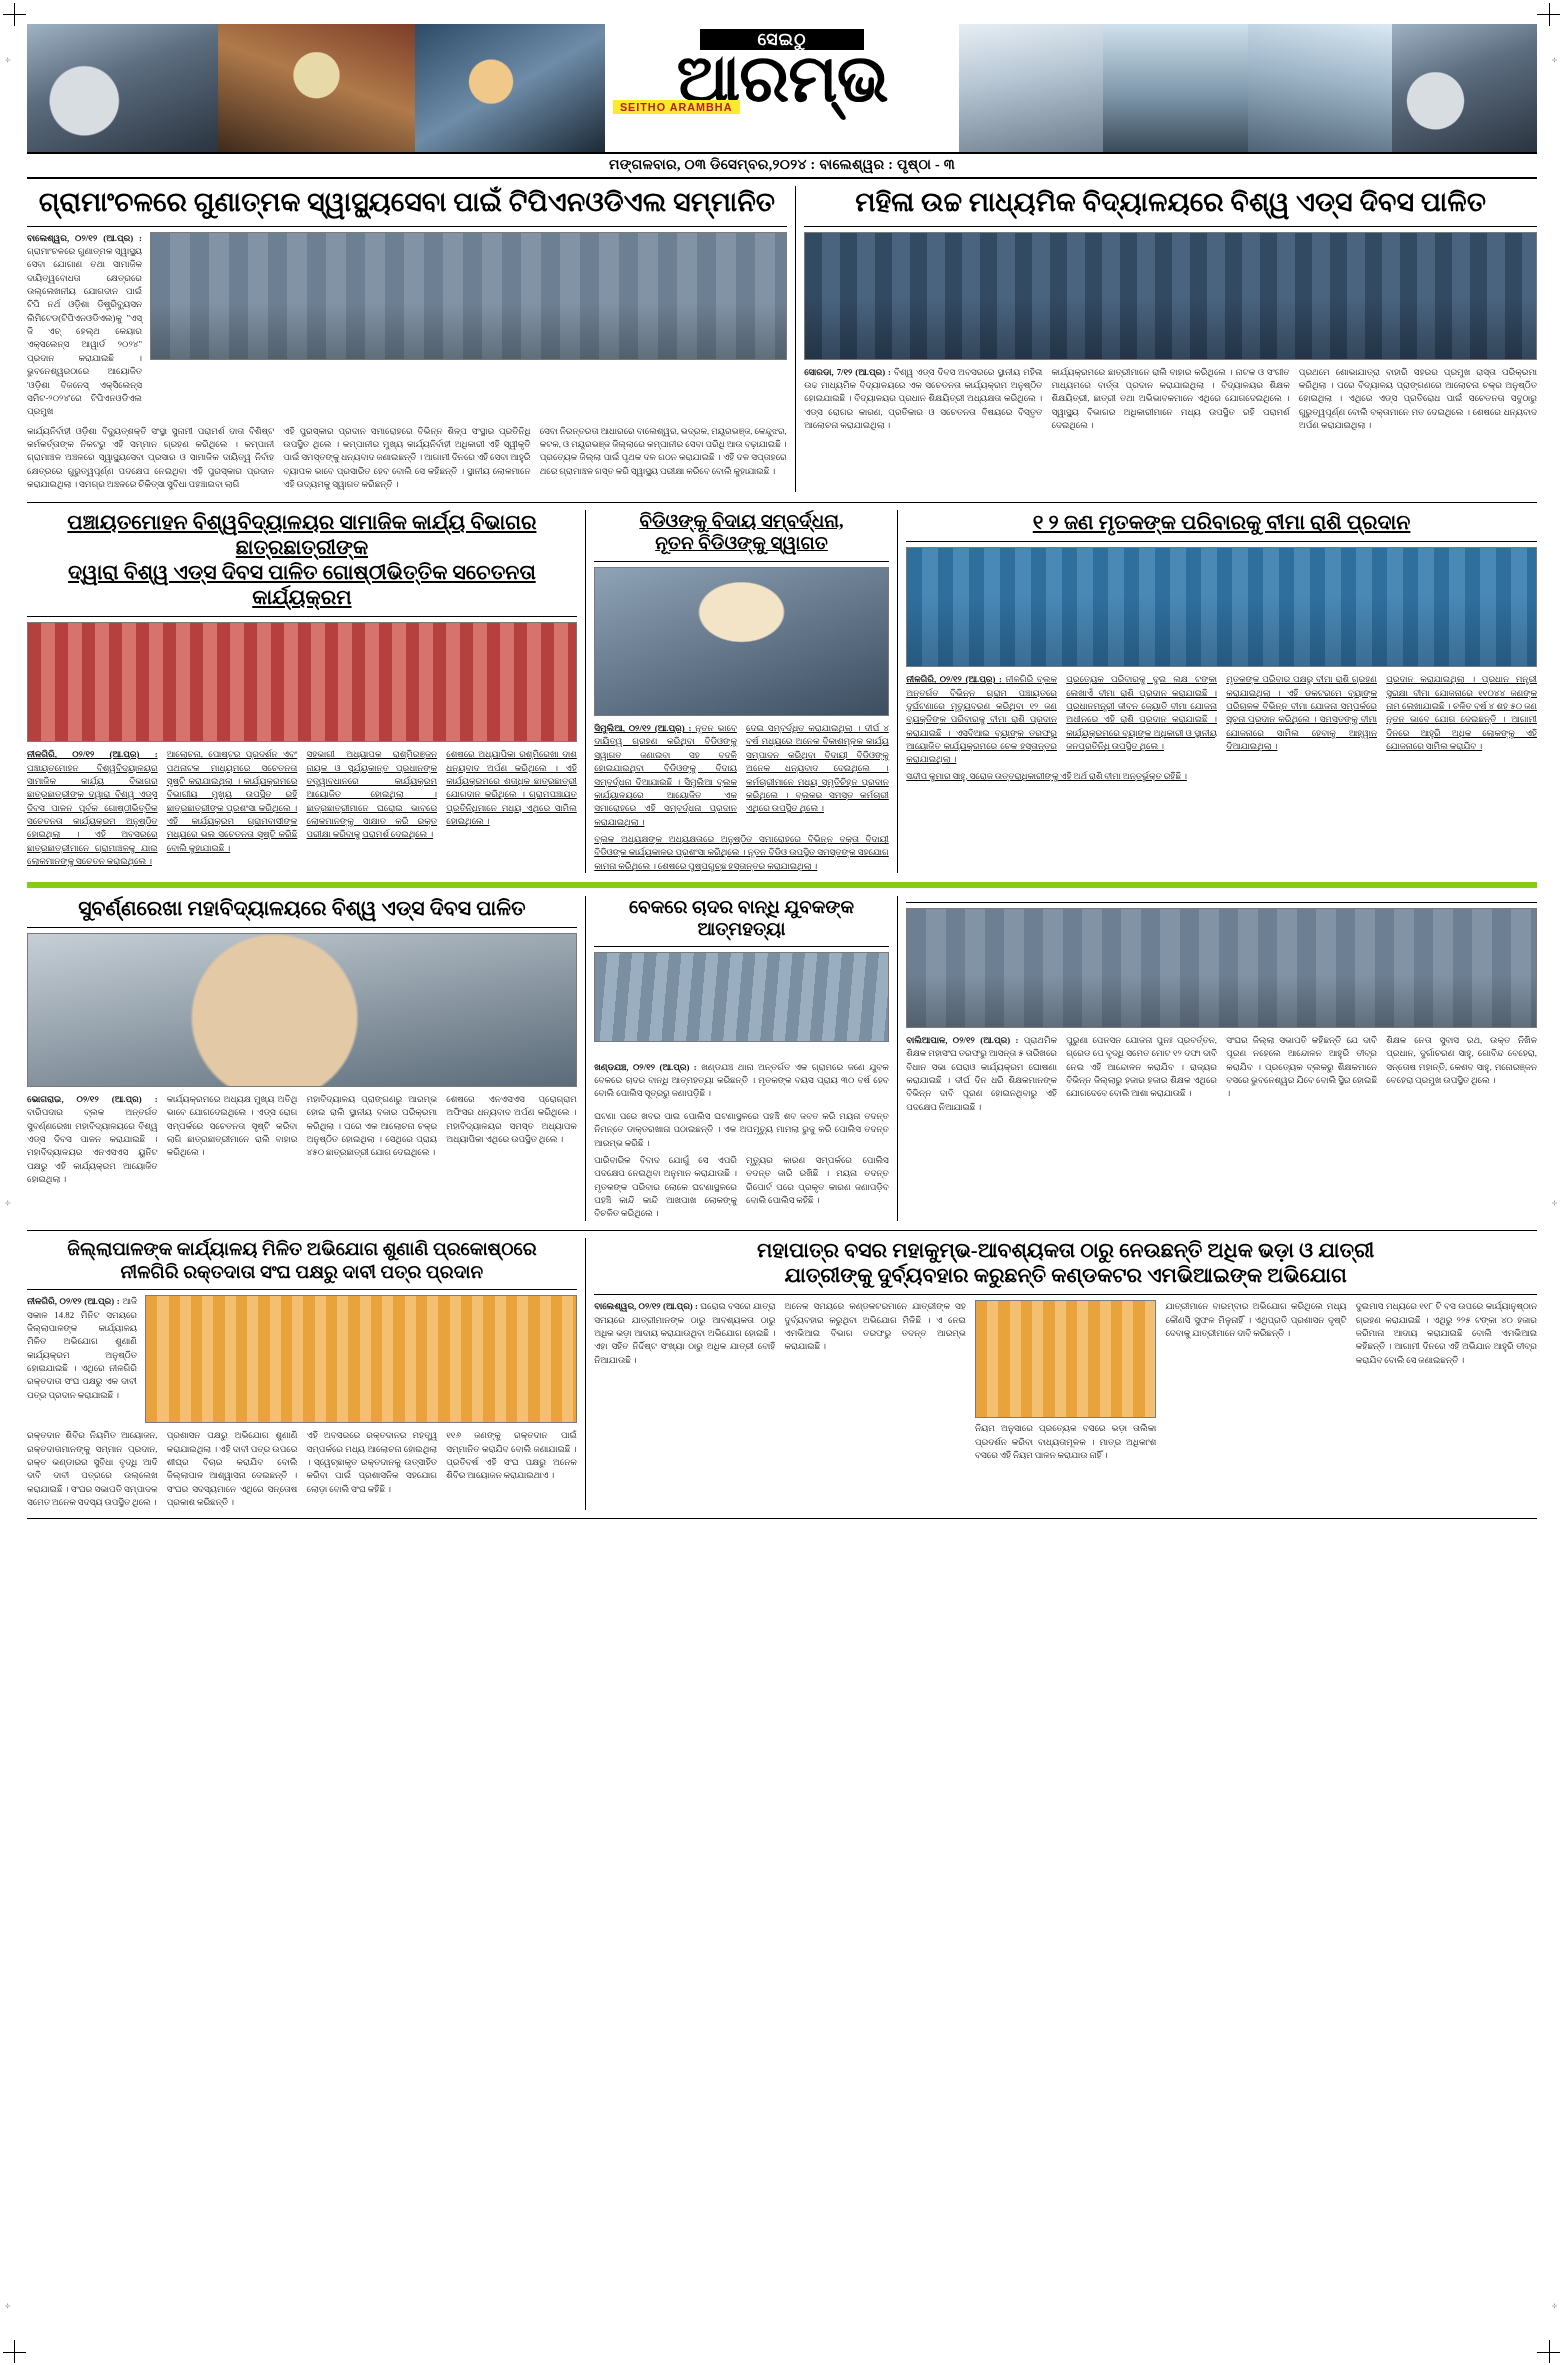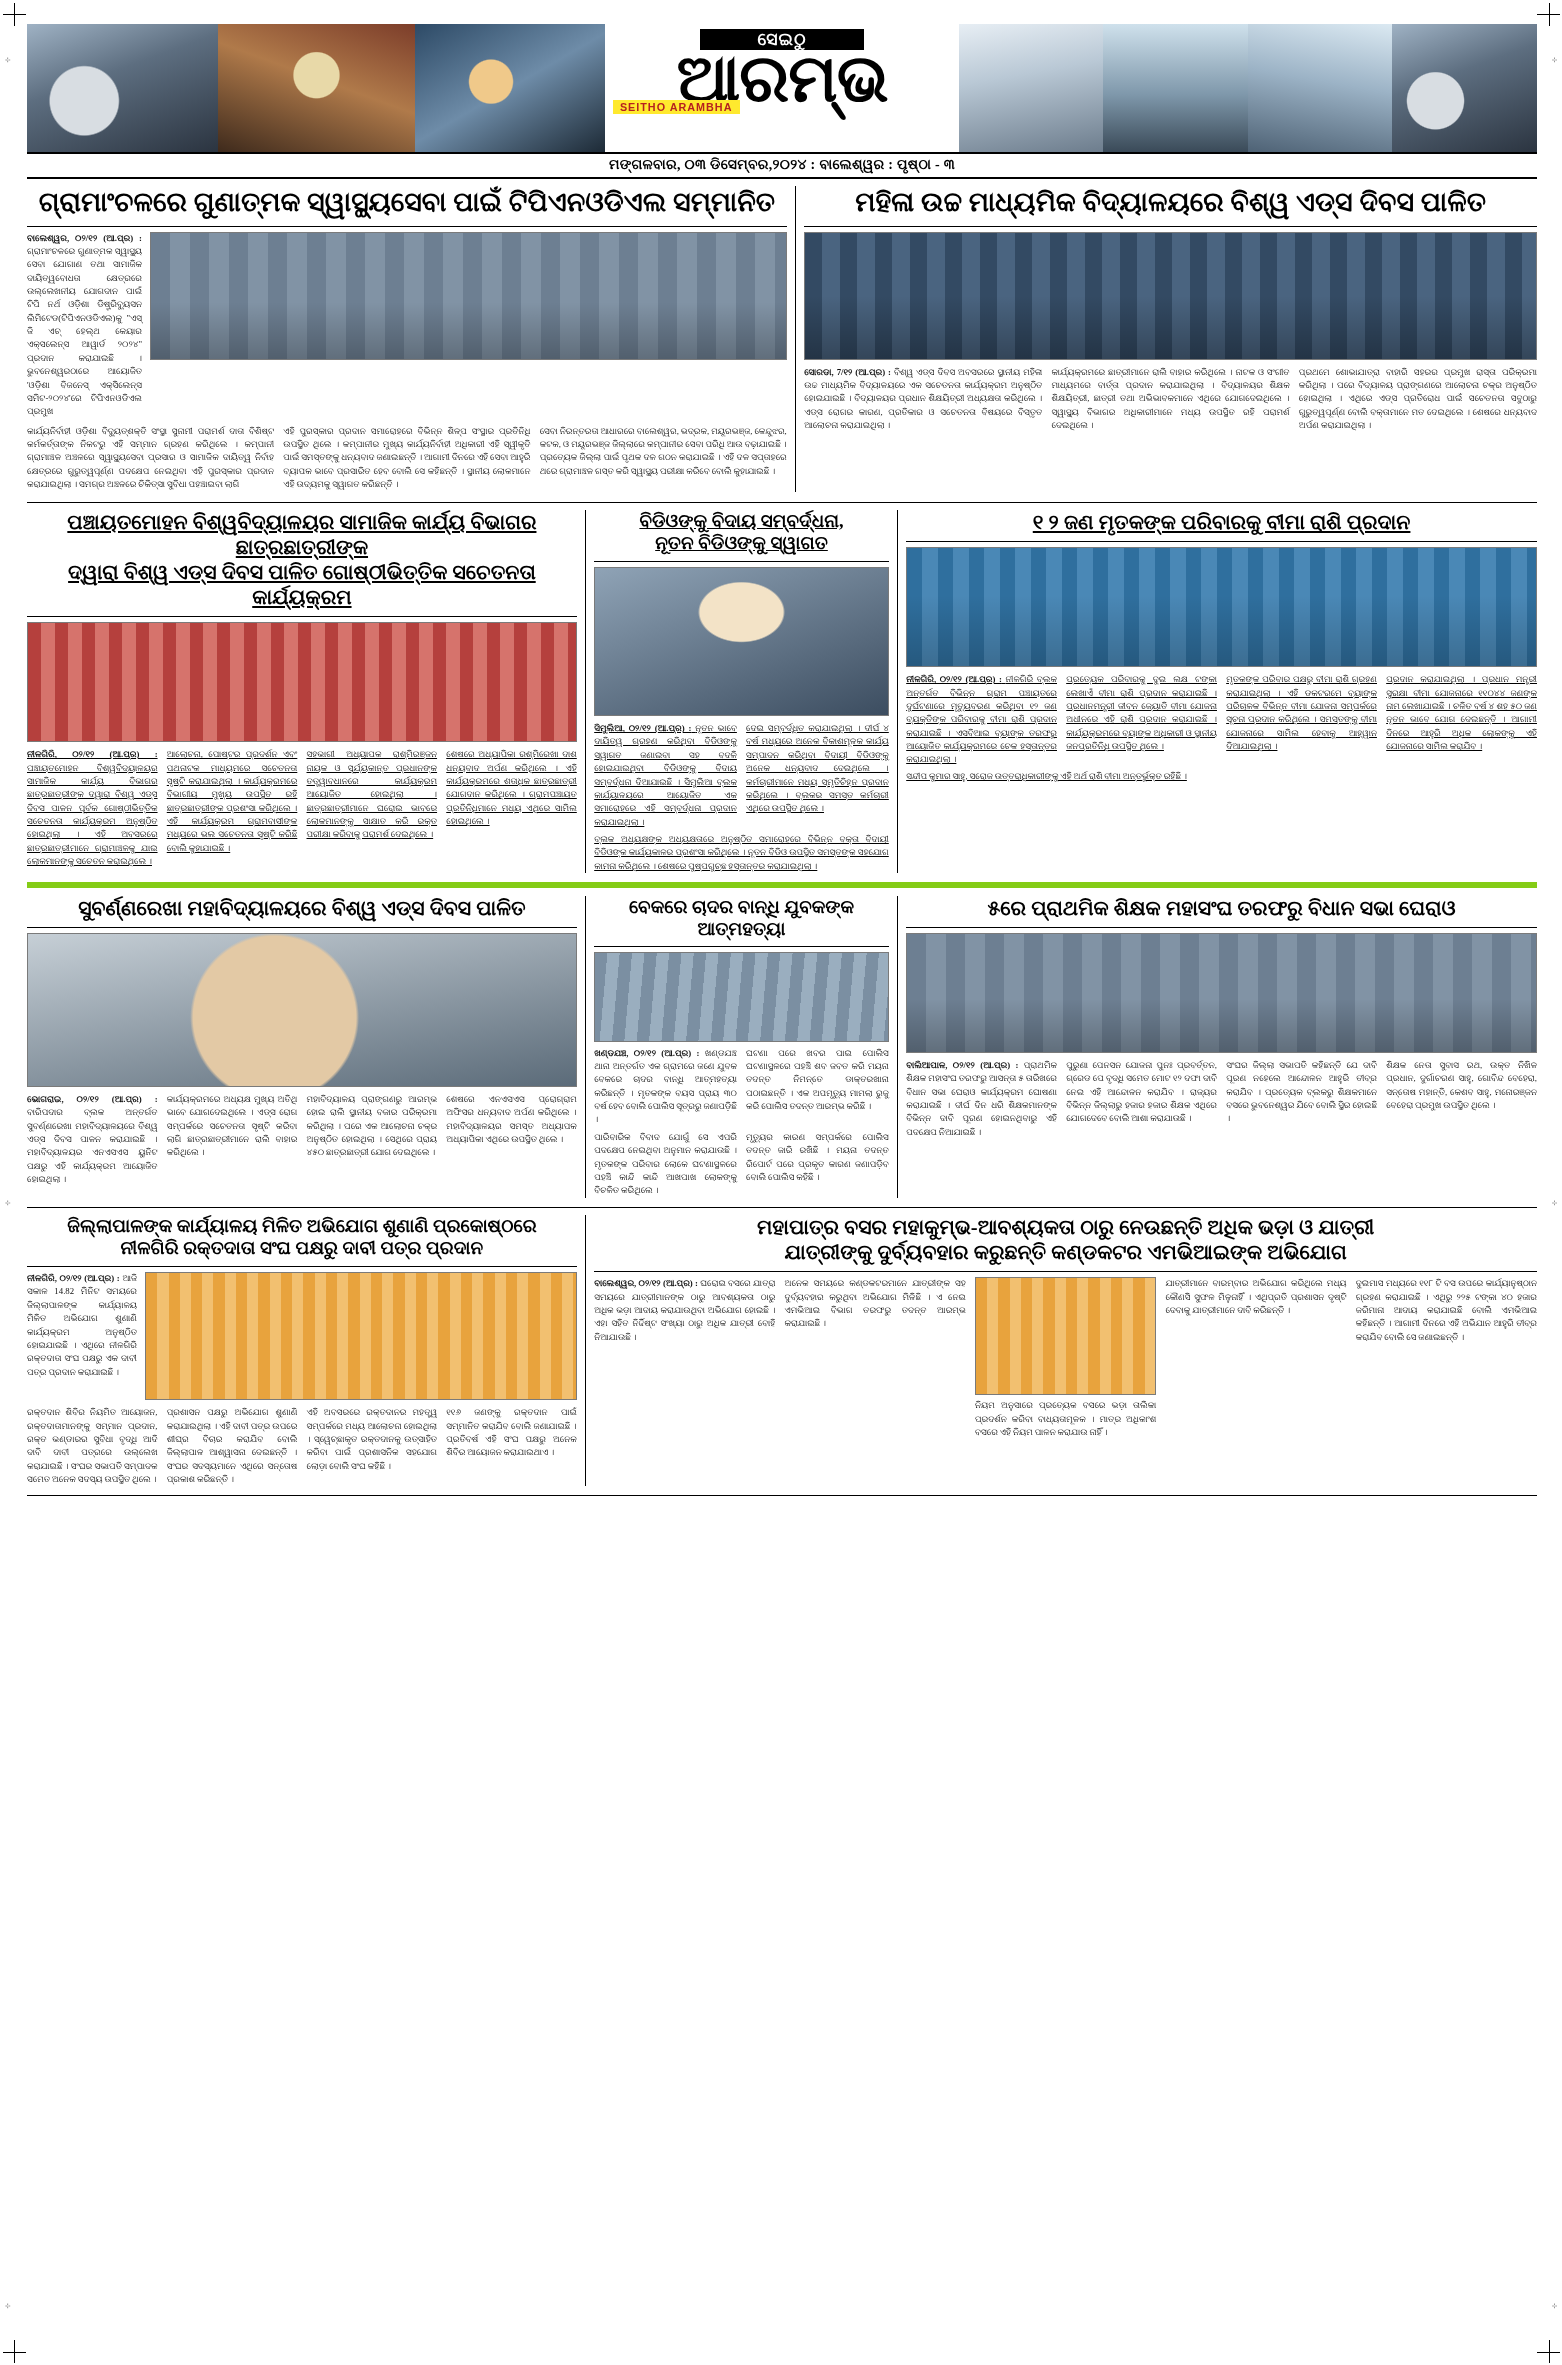--- a/index.html
+++ b/index.html
@@ -345,35 +345,34 @@
         <div class="body-col">ଶେଷରେ ଏନଏସଏସ ପ୍ରୋଗ୍ରାମ ଅଫିସର ଧନ୍ୟବାଦ ଅର୍ପଣ କରିଥିଲେ । ମହାବିଦ୍ୟାଳୟର ସମସ୍ତ ଅଧ୍ୟାପକ ଅଧ୍ୟାପିକା ଏଥିରେ ଉପସ୍ଥିତ ଥିଲେ ।</div>
       </div>
     </div>
 
     <div style="width:312px; border-left:0.5px solid #000;" class="pad-l pad-r">
       <div class="hl hl-md">ବେକରେ ଚାଦର ବାନ୍ଧି ଯୁବକଙ୍କ ଆତ୍ମହତ୍ୟା</div>
       <div style="border-top:1px solid #000; margin:5.1px 0 5.1px;"></div>
 
       <div class="photo pv8" style="height:90px;"></div>
 
-      <div class="cols" style="margin-top:5px;">
+      <div class="cols" style="margin-top:19px;flex-direction:column;">
         <div class="body-col">
           <b>ଖଣ୍ଡଯଞ୍ଚ, ୦୨/୧୨ (ଆ.ପ୍ର) :</b>
           <span>ଖଣ୍ଡଯଞ୍ଚ ଥାନା ଅନ୍ତର୍ଗତ ଏକ ଗ୍ରାମରେ ଜଣେ ଯୁବକ ବେକରେ ଚାଦର ବାନ୍ଧି ଆତ୍ମହତ୍ୟା କରିଛନ୍ତି । ମୃତକଙ୍କ ବୟସ ପ୍ରାୟ ୩୦ ବର୍ଷ ହେବ ବୋଲି ପୋଲିସ ସୂତ୍ରରୁ ଜଣାପଡ଼ିଛି ।</span>
         </div>
         <div class="body-col">ଘଟଣା ପରେ ଖବର ପାଇ ପୋଲିସ ଘଟଣାସ୍ଥଳରେ ପହଞ୍ଚି ଶବ ଜବତ କରି ମୟନା ତଦନ୍ତ ନିମନ୍ତେ ଡାକ୍ତରଖାନା ପଠାଇଛନ୍ତି । ଏକ ଅପମୃତ୍ୟୁ ମାମଲା ରୁଜୁ କରି ପୋଲିସ ତଦନ୍ତ ଆରମ୍ଭ କରିଛି ।</div>
       </div>
       <div class="cols" style="margin-top:4.1px;">
         <div class="body-col">ପାରିବାରିକ ବିବାଦ ଯୋଗୁଁ ସେ ଏପରି ପଦକ୍ଷେପ ନେଇଥିବା ଅନୁମାନ କରାଯାଉଛି । ମୃତକଙ୍କ ପରିବାର ଲୋକେ ଘଟଣାସ୍ଥଳରେ ପହଞ୍ଚି କାନ୍ଦି କାନ୍ଦି ଆଖପାଖ ଲୋକଙ୍କୁ ବିଚଳିତ କରିଥିଲେ ।</div>
         <div class="body-col">ମୃତ୍ୟୁର କାରଣ ସମ୍ପର୍କରେ ପୋଲିସ ତଦନ୍ତ ଜାରି ରଖିଛି । ମୟନା ତଦନ୍ତ ରିପୋର୍ଟ ପରେ ପ୍ରକୃତ କାରଣ ଜଣାପଡ଼ିବ ବୋଲି ପୋଲିସ କହିଛି ।</div>
       </div>
     </div>
 
     <div style="flex:1; border-left:0.5px solid #000;" class="pad-l">
-      <div class="hl hl-lg">୫ରେ ପ୍ରାଥମିକ ଶିକ୍ଷକ ମହାସଂଘ ତରଫରୁ ବିଧାନ ସଭା ଘେରାଓ</div>
       <div style="border-top:1px solid #000; margin:6.1px 0 5.1px;"></div>
 
       <div class="photo pv1" style="height:120px;"></div>
 
       <div class="cols" style="margin-top:6.1px;">
         <div class="body-col">
           <b>ବାଲିଆପାଳ, ୦୨/୧୨ (ଆ.ପ୍ର) :</b>
           <span>ପ୍ରାଥମିକ ଶିକ୍ଷକ ମହାସଂଘ ତରଫରୁ ଆସନ୍ତା ୫ ତାରିଖରେ ବିଧାନ ସଭା ଘେରାଓ କାର୍ଯ୍ୟକ୍ରମ ଘୋଷଣା କରାଯାଇଛି । ଦୀର୍ଘ ଦିନ ଧରି ଶିକ୍ଷକମାନଙ୍କ ବିଭିନ୍ନ ଦାବି ପୂରଣ ହୋଇନଥିବାରୁ ଏହି ପଦକ୍ଷେପ ନିଆଯାଇଛି ।</span>
         </div>
         <div class="body-col">ପୁରୁଣା ପେନସନ ଯୋଜନା ପୁନଃ ପ୍ରବର୍ତ୍ତନ, ଗ୍ରେଡ ପେ ବୃଦ୍ଧି ସମେତ ମୋଟ ୧୨ ଦଫା ଦାବି ନେଇ ଏହି ଆନ୍ଦୋଳନ କରାଯିବ । ରାଜ୍ୟର ବିଭିନ୍ନ ଜିଲ୍ଲାରୁ ହଜାର ହଜାର ଶିକ୍ଷକ ଏଥିରେ ଯୋଗଦେବେ ବୋଲି ଆଶା କରାଯାଉଛି ।</div>

